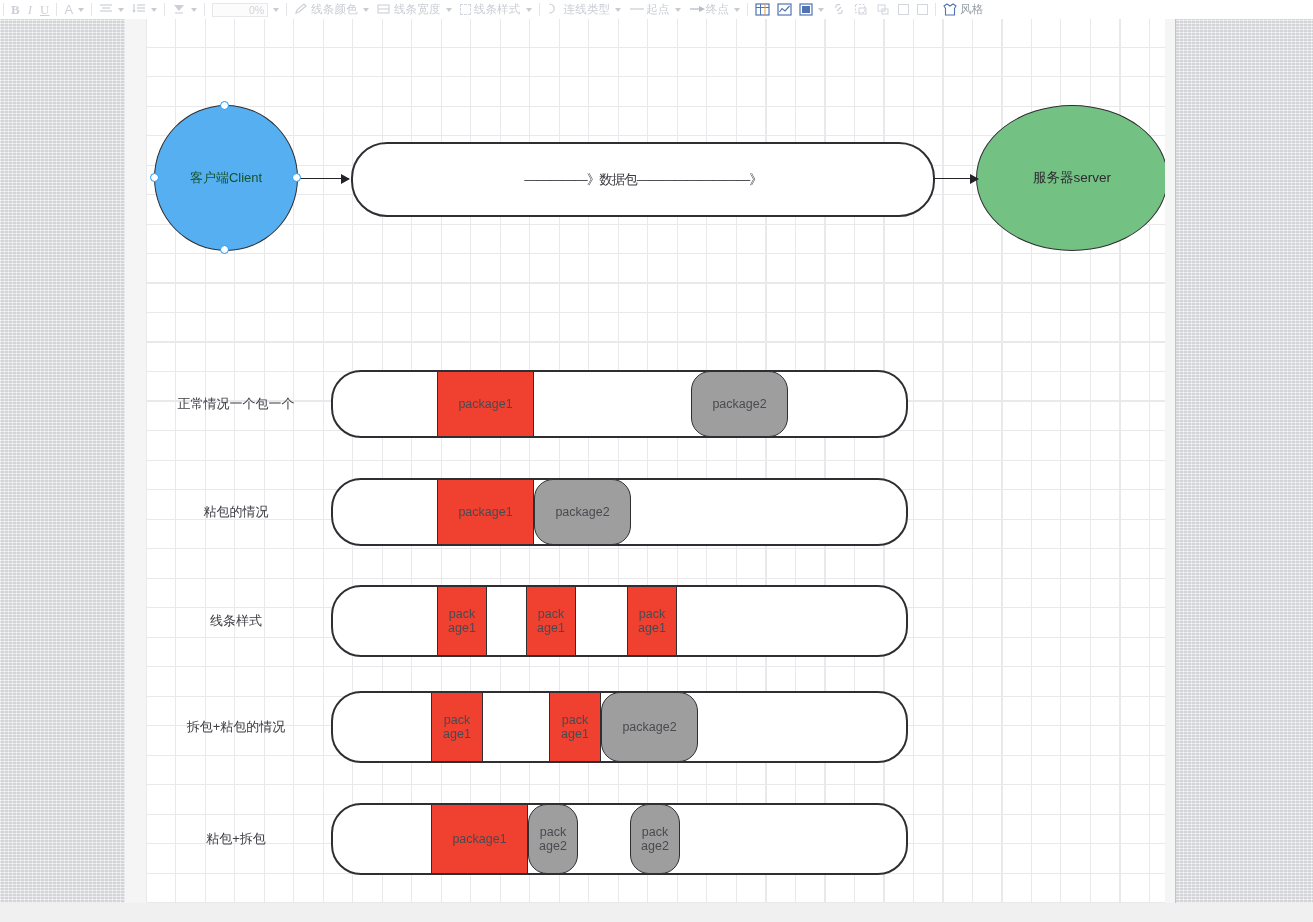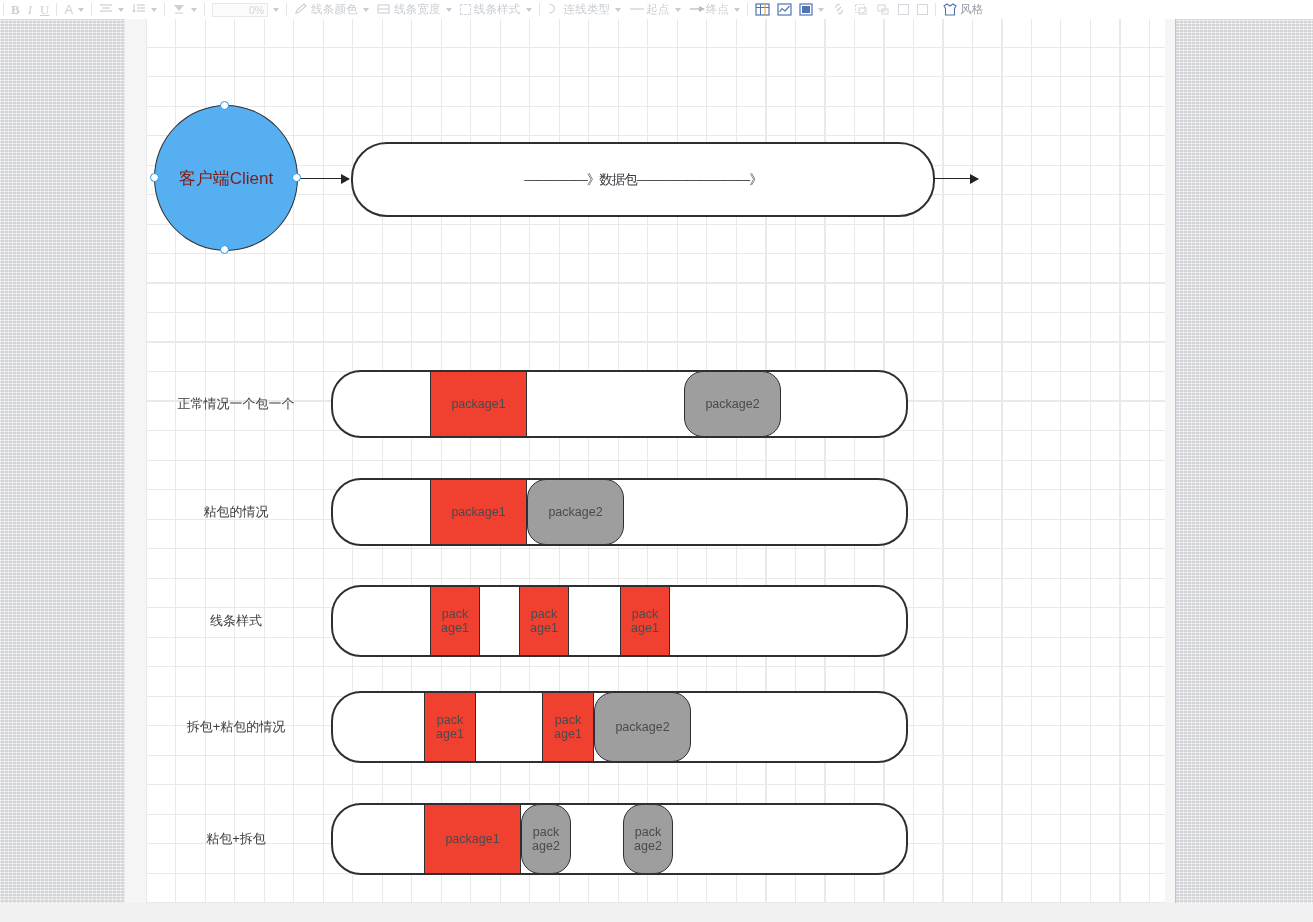--- a/index.html
+++ b/index.html
@@ -66,21 +66,21 @@
   .title-box{
     position:absolute;left:325px;top:11px;width:380px;height:58px;
     background:#fff;border:1.6px solid #3a3a3e;
     display:flex;align-items:center;justify-content:center;
     font-size:13.5px;color:#3f3f45;
   }
   .node-circle{
     position:absolute;left:8px;top:86px;width:142px;height:144px;
     border-radius:50%;background:#56aff0;border:1.7px solid #2f2f33;
     display:flex;align-items:center;justify-content:center;
-    font-size:17px;color:#7f1d1d;
+    font-size:13px;color:#14532d;
   }
   .node-ellipse{
     position:absolute;left:830px;top:86px;width:190px;height:144px;
     border-radius:50%;background:#74c283;border:1.7px solid #2f2f33;
     display:flex;align-items:center;justify-content:center;
     font-size:13.5px;color:#2b2b30;
   }
   .handle{
     position:absolute;width:9px;height:9px;border-radius:50%;
     background:#ffffff;border:1.7px solid #2196f3;box-sizing:border-box;z-index:6;
@@ -104,21 +104,21 @@
     font-size:13px;color:#3c3c42;
   }
   .bar{
     position:absolute;background:#fff;border:2.2px solid #2f2f33;border-radius:30px;
     box-sizing:border-box;
   }
   .seg{
     position:absolute;box-sizing:border-box;border:1.6px solid #2f2f33;
     display:flex;align-items:center;justify-content:center;
     font-size:12.5px;color:#4a4a50;text-align:center;line-height:1.15;
-    white-space:pre-line;z-index:3;
+    white-space:pre-line;z-index:3;margin-left:7px;
   }
   .seg.red{background:#f0402f;}
   .seg.gray{background:#9e9e9e;border-radius:19px;}
 
   
   .hscroll-track{position:absolute;left:0;top:903px;width:1313px;height:19px;background:#f0f0f1;}
   .vsep{position:absolute;left:1175px;top:19px;width:1px;height:884px;background:#c2c3c7;}
 </style>
 </head>
 <body>
@@ -326,20 +326,23 @@
       <div class="handle" style="left:146px;top:154px;"></div>
 
       <div class="arrow" style="left:153px;top:158.5px;width:50px;"></div>
 
       <div class="pipe">
         <span>—————》数据包—————————》</span>
       </div>
 
       <div class="arrow" style="left:787px;top:158.5px;width:45px;"></div>
 
+      <div class="node-ellipse">
+        <span>服务器server</span>
+      </div>
 
       <div id="rows">
           <div class="row-label" style="left: -10px; top: 376px;">正常情况一个包一个</div>
           <div class="bar" style="left: 185px; top: 351px; width: 577px; height: 68px;"></div>
           <div class="seg red" style="left: 284px; top: 352px; width: 97px; height: 66px;">package1</div>
           <div class="seg gray" style="left: 538px; top: 352px; width: 97px; height: 66px;">package2</div>
           <div class="row-label" style="left: -10px; top: 484px;">粘包的情况</div>
           <div class="bar" style="left: 185px; top: 459px; width: 577px; height: 68px;"></div>
           <div class="seg red" style="left: 284px; top: 460px; width: 97px; height: 66px;">package1</div>
           <div class="seg gray" style="left: 381px; top: 460px; width: 97px; height: 66px;">package2</div>

